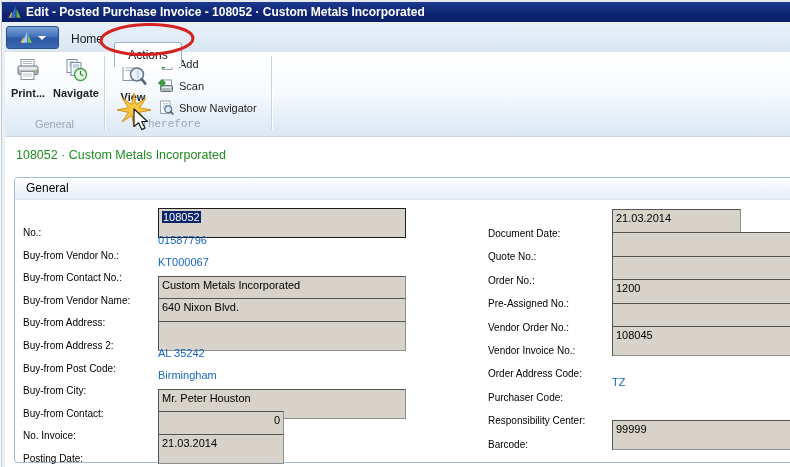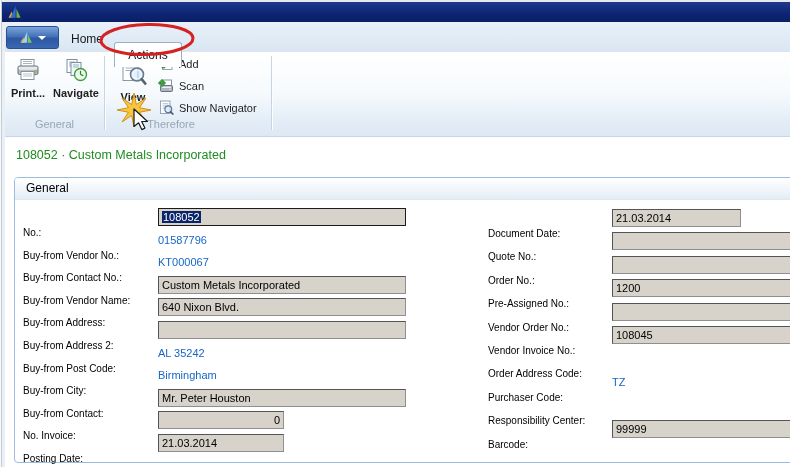--- a/index.html
+++ b/index.html
@@ -59,21 +59,21 @@
   #panel-header{position:absolute;left:0;top:0;width:100%;height:22px;
     background:linear-gradient(#ffffff,#e4edf6);border-bottom:1px solid #dfe8f2;
     border-radius:3px 3px 0 0;font-size:12px;color:#000;line-height:21px;
     padding-left:11px;}
   .frow{position:absolute;left:0;width:100%;height:18px;}
   .flabel{position:absolute;top:16px;font-size:10px;color:#000;line-height:18px;
     white-space:nowrap;}
   .col-l .flabel{left:8px;}   .col-l .fctl{left:143px;}
   .col-r .flabel{left:473px;} .col-r .fctl{left:597px;}
   .fctl{position:absolute;top:0;}
-  .fbox{height:18px;background:#d7d3ca;border:1px solid;
+  .fbox{height:30px;background:#d7d3ca;border:1px solid;
     border-color:#545454 #8f8f8f #8f8f8f #545454;font-size:11px;color:#000;
     padding:1px 3px;line-height:14px;white-space:nowrap;overflow:hidden;}
   .fbox.focused{border-color:#1c1c1c;}
   .fbox .sel{background:#0a246a;color:#ffffff;padding:0 1px;}
   .fbox.num{text-align:right;}
   .w-wide{width:248px;} .w-nar{width:126px;} .w-doc{width:129px;} .w-cut{width:190px;}
   .flink{font-size:11px;color:#1566c8;line-height:18px;text-decoration:none;
     white-space:nowrap;cursor:pointer;}
 
   #cursor-overlay{left:110px;top:92px;z-index:100;pointer-events:none;}
@@ -83,20 +83,21 @@
 
 <div class="abs" id="frame-top"></div>
 <div class="abs" id="frame-left"></div>
 
 <div class="abs" id="titlebar">
   <svg width="15" height="14" viewBox="0 0 16 14">
     <polygon points="0.5,13 4,6.5 4.8,13" fill="#e8a33d"></polygon>
     <polygon points="2.5,13 8.2,0.5 8.2,13" fill="#2f6fc4"></polygon>
     <polygon points="9,13 9,3.5 13.5,13" fill="#67b345"></polygon>
   </svg>
+  <span>Edit - Posted Purchase Invoice - 108052 · Custom Metals Incorporated</span>
 </div>
 
 <div class="abs" id="tabrow">
   <div class="abs" id="app-button">
     <svg width="14" height="13" viewBox="0 0 16 14">
       <polygon points="0.5,13 4,6.5 4.8,13" fill="#f0b04a"></polygon>
       <polygon points="2.5,13 8.2,0.5 8.2,13" fill="#9fd0f0"></polygon>
       <polygon points="9,13 9,3.5 13.5,13" fill="#7ec85a"></polygon>
     </svg>
     <span class="caret-down"></span>
@@ -188,21 +189,21 @@
       <line x1="4.5" y1="8.2" x2="8.5" y2="8.2" stroke="#aebccb"></line>
       <circle cx="10.3" cy="9.3" r="3.4" fill="rgba(205,228,250,0.6)" stroke="#5a7ba0" stroke-width="1.2"></circle>
       <line x1="12.7" y1="11.8" x2="14.8" y2="14" stroke="#4f5d68" stroke-width="1.8" stroke-linecap="round"></line>
     </svg>
     <span>Show Navigator</span>
   </div>
 
   <div class="rib-sep" style="left:266px;"></div>
 
   <div class="grp-label" style="left:0;width:99px;">General</div>
-  <div class="grp-label" style="left:100px;width:132px;">Therefore</div>
+  <div class="grp-label" style="left:100px;width:132px;font-family:Liberation Mono, monospace;">Therefore</div>
 </div>
 
 <div class="abs" id="page-title">108052 · Custom Metals Incorporated</div>
 
 <div class="abs" id="panel">
   <div id="panel-header">
     <span>General</span>
   </div>
 
   <div class="frow col-l" style="top:30px">

